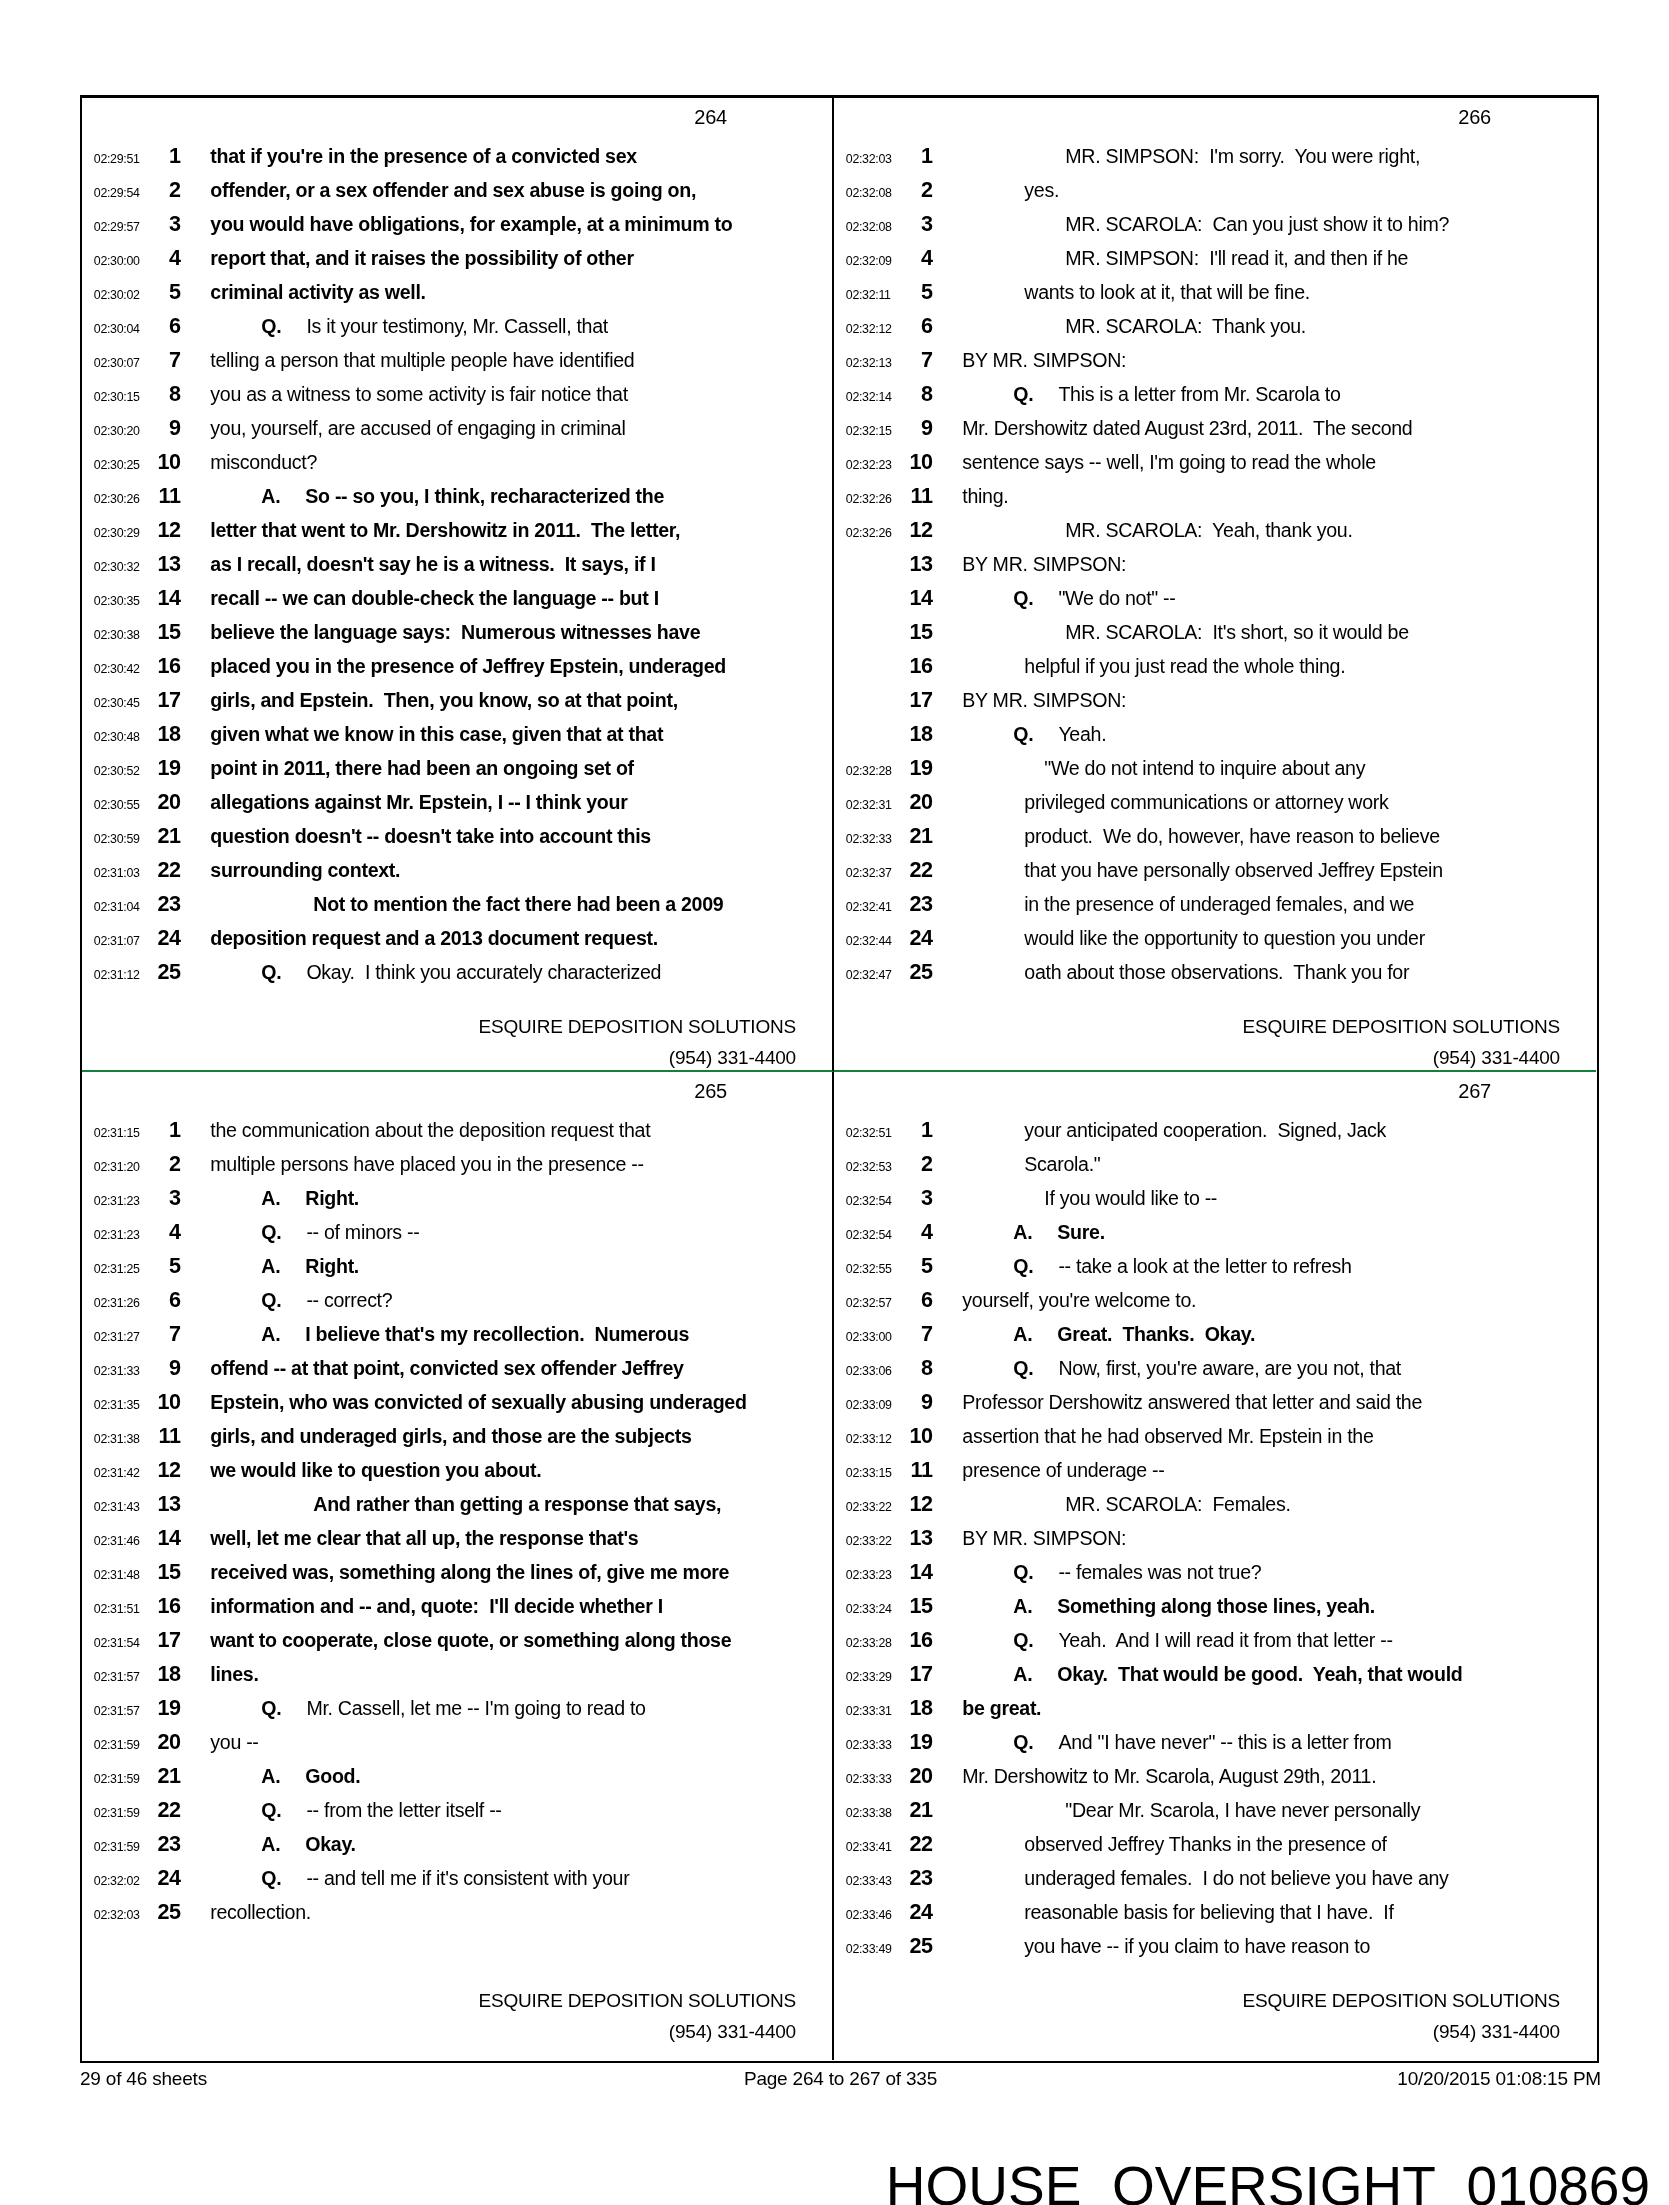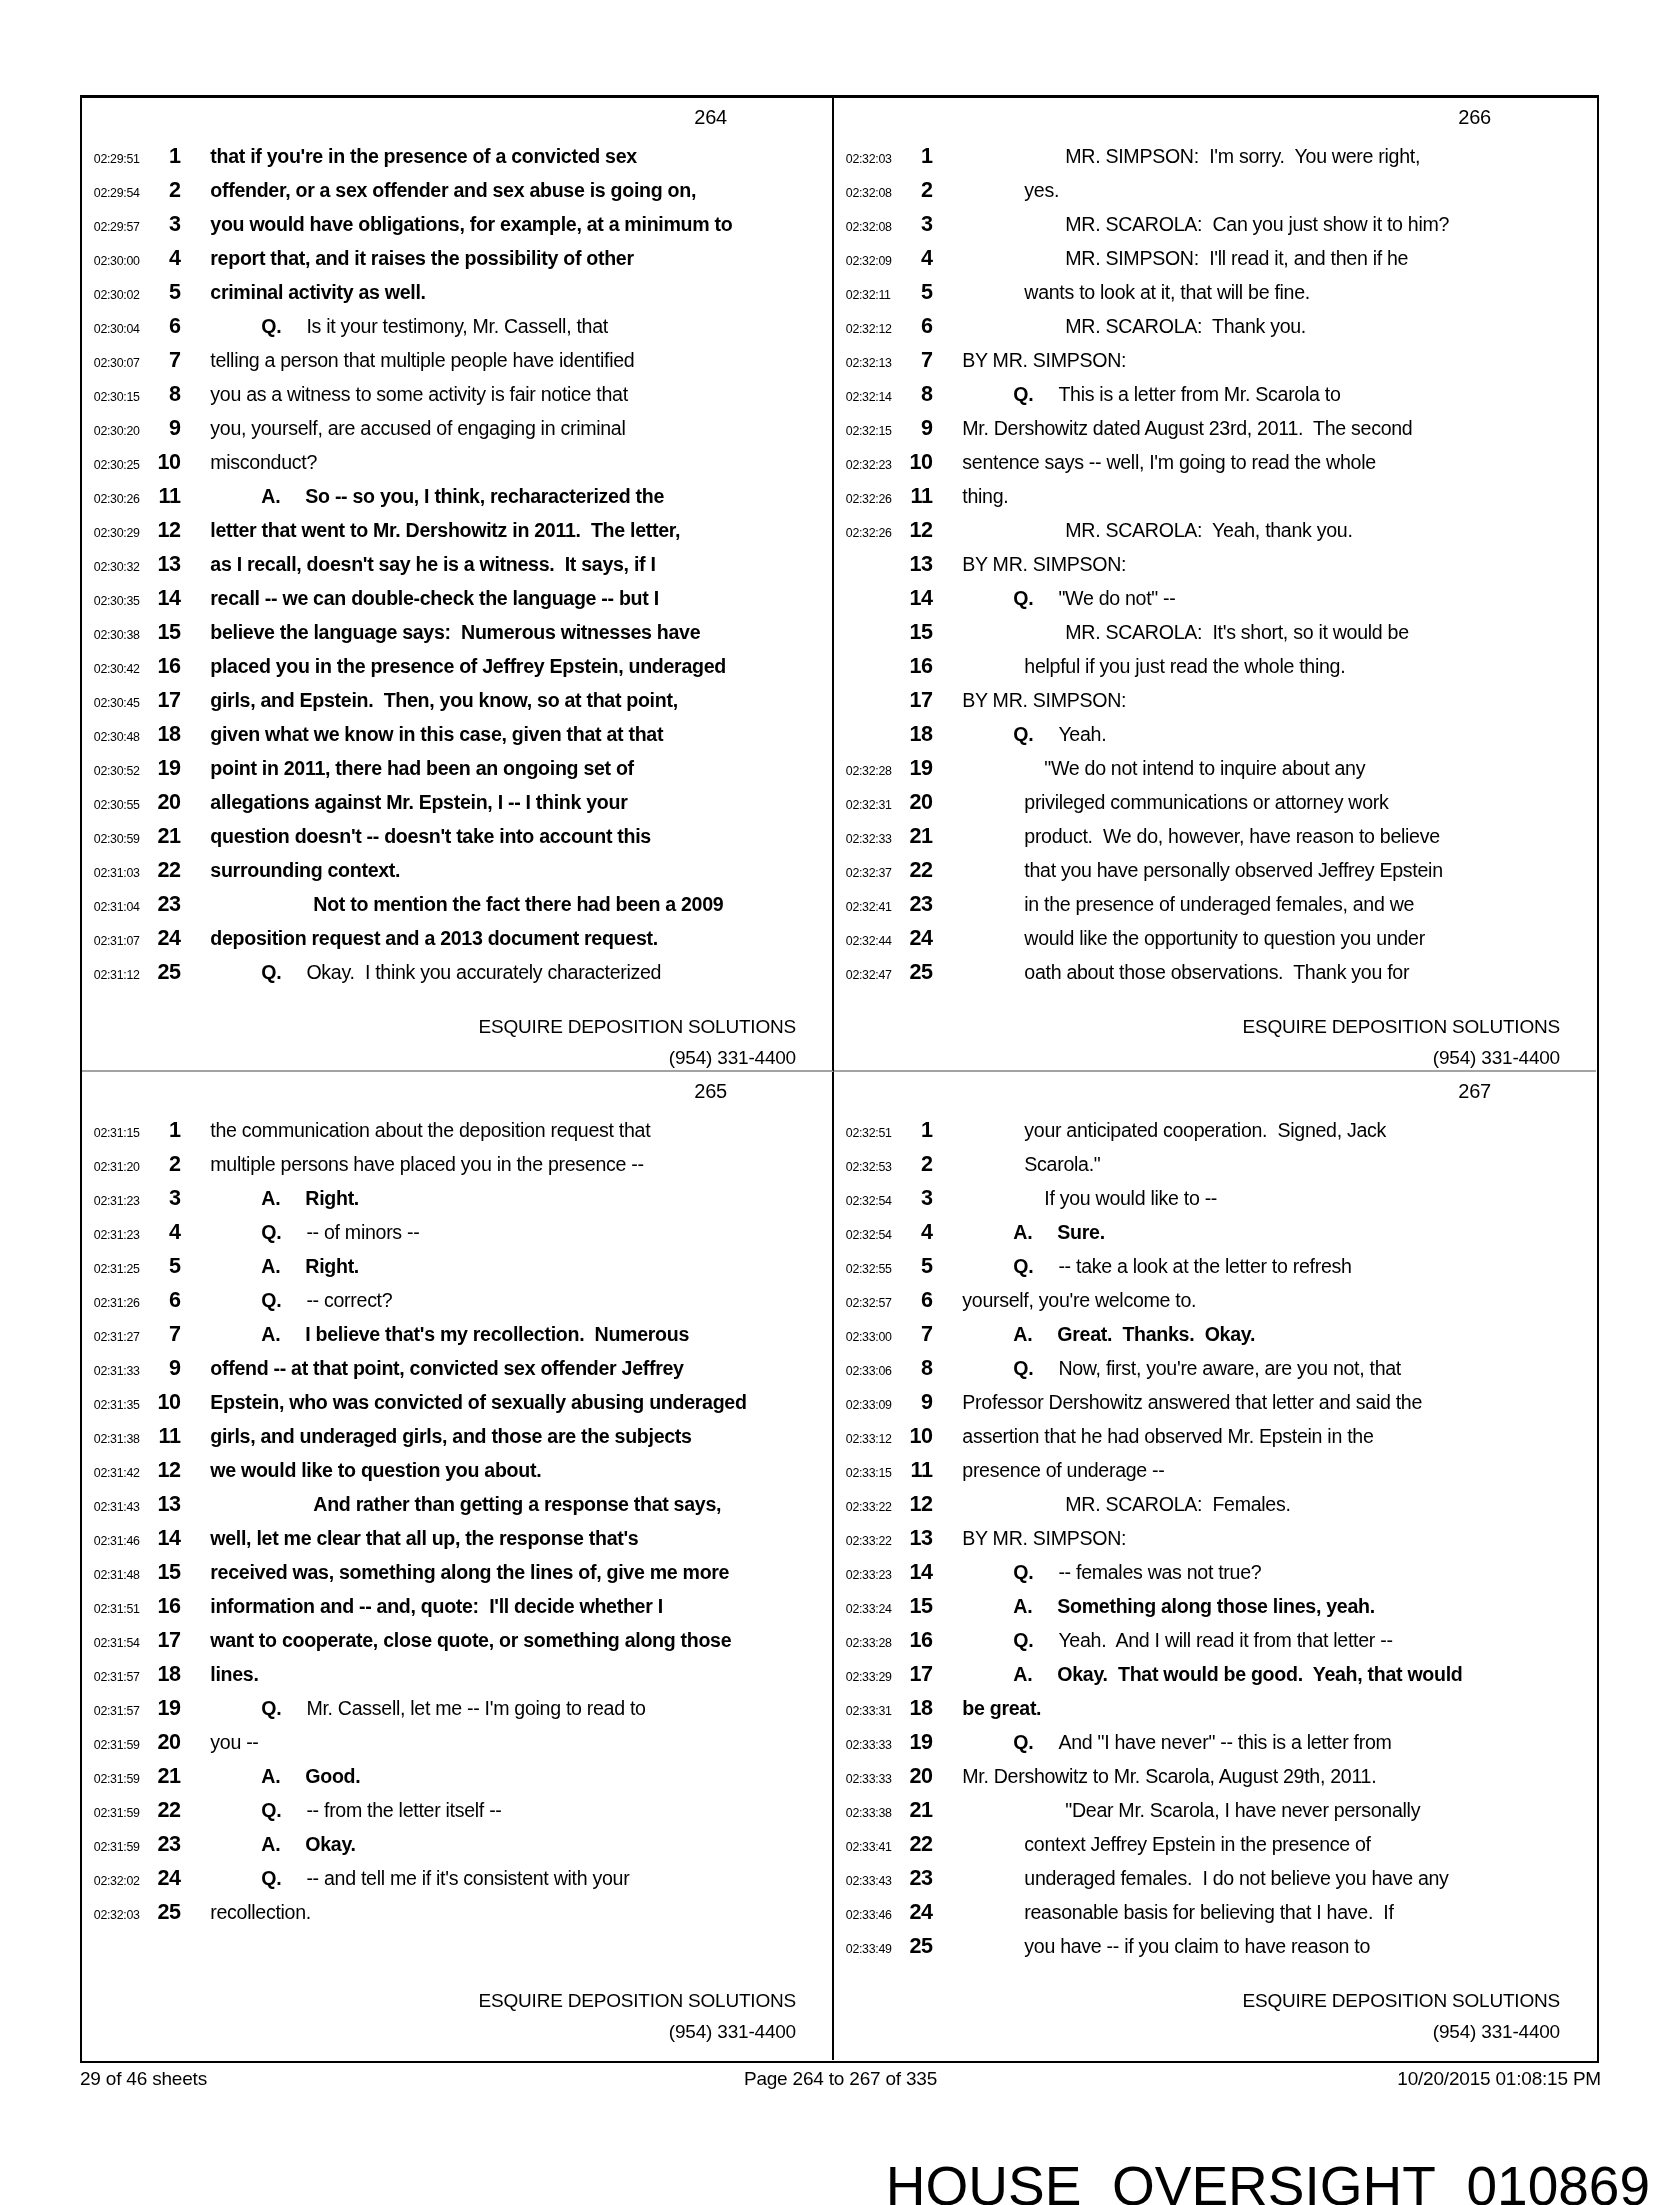--- a/index.html
+++ b/index.html
@@ -5,21 +5,21 @@
   html,body{margin:0;padding:0;background:#ffffff;width:1669px;height:2205px;overflow:hidden;}
   body{font-family:"Liberation Sans",sans-serif;color:#000;position:relative;}
 
   
   .sheet{position:absolute;left:80px;top:95px;width:1519px;height:1968px;
          border:2.6px solid #000;border-top-width:3.9px;box-sizing:border-box;background:#fff;}
   .grid{display:grid;grid-template-columns:752px 762px;grid-template-rows:974px 988px;
         width:100%;height:100%;}
   .quad{position:relative;box-sizing:border-box;overflow:hidden;}
   .q-tl,.q-bl{border-right:2px solid #000;}
-  .q-tl,.q-tr{border-bottom:2px solid #a3a3a3;}
+  .q-tl,.q-tr{border-bottom:2px solid #15803d;}
 
   .pagenum{position:absolute;top:7.9px;right:105px;font-size:20px;letter-spacing:-0.2px;}
 
   .rows{position:absolute;top:41px;left:0;right:3.9px;}
   .row{height:34px;line-height:34px;white-space:pre;}
   .ts{display:inline-block;width:50px;margin-left:11.8px;font-size:12.4px;letter-spacing:-0.3px;
       vertical-align:baseline;}
   .num{display:inline-block;width:37px;text-align:right;font-size:21.6px;font-weight:700;
        vertical-align:baseline;letter-spacing:-0.3px;}
   .txt{font-size:19.6px;letter-spacing:-0.3px;margin-left:29.5px;display:inline-block;
@@ -171,21 +171,21 @@
           <div class="row"><span class="ts">02:33:22</span><span class="num">12</span><span class="txt i3">MR. SCAROLA:  Females.</span></div>
           <div class="row"><span class="ts">02:33:22</span><span class="num">13</span><span class="txt i0">BY MR. SIMPSON:</span></div>
           <div class="row"><span class="ts">02:33:23</span><span class="num">14</span><span class="txt qa"><span class="qa-label">Q.</span>-- females was not true?</span></div>
           <div class="row b"><span class="ts">02:33:24</span><span class="num">15</span><span class="txt qa"><span class="qa-label">A.</span>Something along those lines, yeah.</span></div>
           <div class="row"><span class="ts">02:33:28</span><span class="num">16</span><span class="txt qa"><span class="qa-label">Q.</span>Yeah.  And I will read it from that letter --</span></div>
           <div class="row b"><span class="ts">02:33:29</span><span class="num">17</span><span class="txt qa"><span class="qa-label">A.</span>Okay.  That would be good.  Yeah, that would</span></div>
           <div class="row b"><span class="ts">02:33:31</span><span class="num">18</span><span class="txt i0">be great.</span></div>
           <div class="row"><span class="ts">02:33:33</span><span class="num">19</span><span class="txt qa"><span class="qa-label">Q.</span>And "I have never" -- this is a letter from</span></div>
           <div class="row"><span class="ts">02:33:33</span><span class="num">20</span><span class="txt i0">Mr. Dershowitz to Mr. Scarola, August 29th, 2011.</span></div>
           <div class="row"><span class="ts">02:33:38</span><span class="num">21</span><span class="txt i3">"Dear Mr. Scarola, I have never personally</span></div>
-          <div class="row"><span class="ts">02:33:41</span><span class="num">22</span><span class="txt i1">context Jeffrey Epstein in the presence of</span></div>
+          <div class="row"><span class="ts">02:33:41</span><span class="num">22</span><span class="txt i1">observed Jeffrey Thanks in the presence of</span></div>
           <div class="row"><span class="ts">02:33:43</span><span class="num">23</span><span class="txt i1">underaged females.  I do not believe you have any</span></div>
           <div class="row"><span class="ts">02:33:46</span><span class="num">24</span><span class="txt i1">reasonable basis for believing that I have.  If</span></div>
           <div class="row"><span class="ts">02:33:49</span><span class="num">25</span><span class="txt i1">you have -- if you claim to have reason to</span></div>
         </div>
       <div class="vendor">
         <div>ESQUIRE DEPOSITION SOLUTIONS</div>
         <div>(954) 331-4400</div>
       </div>
     </section>
 

